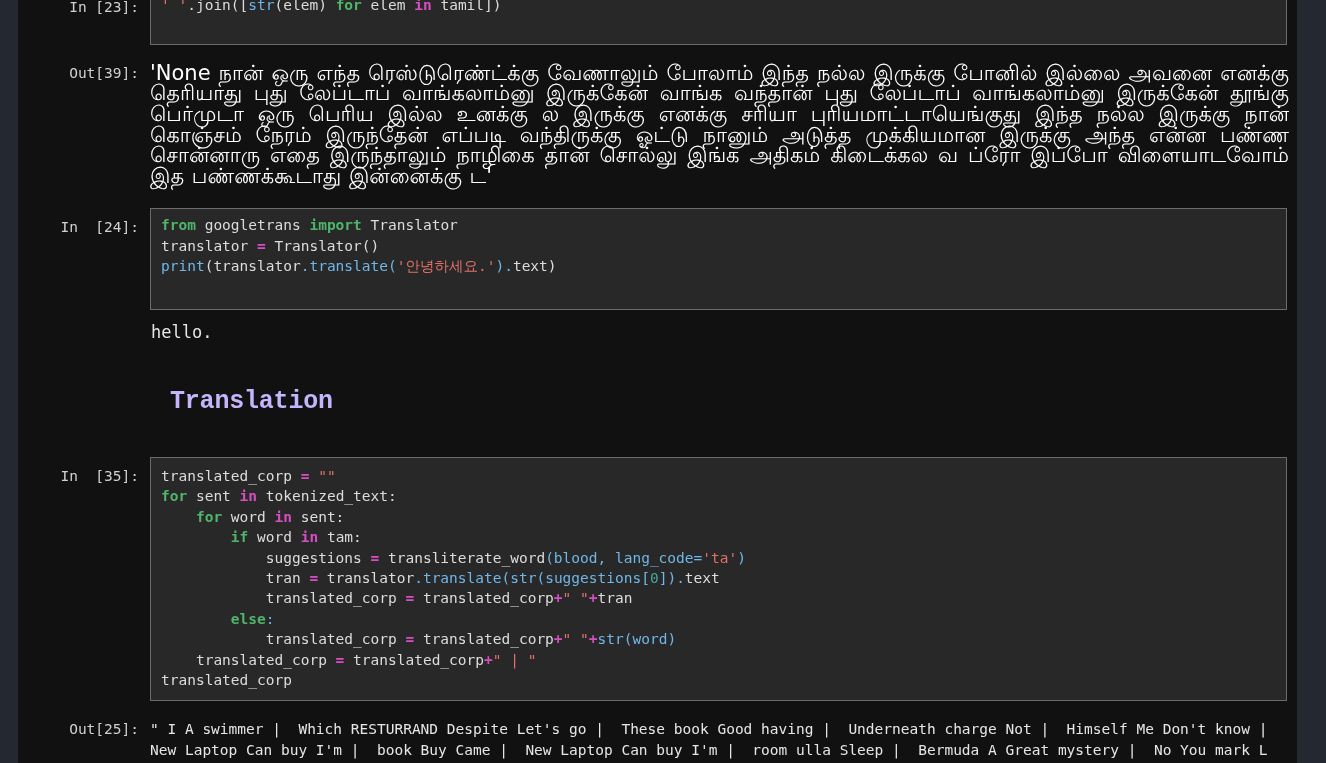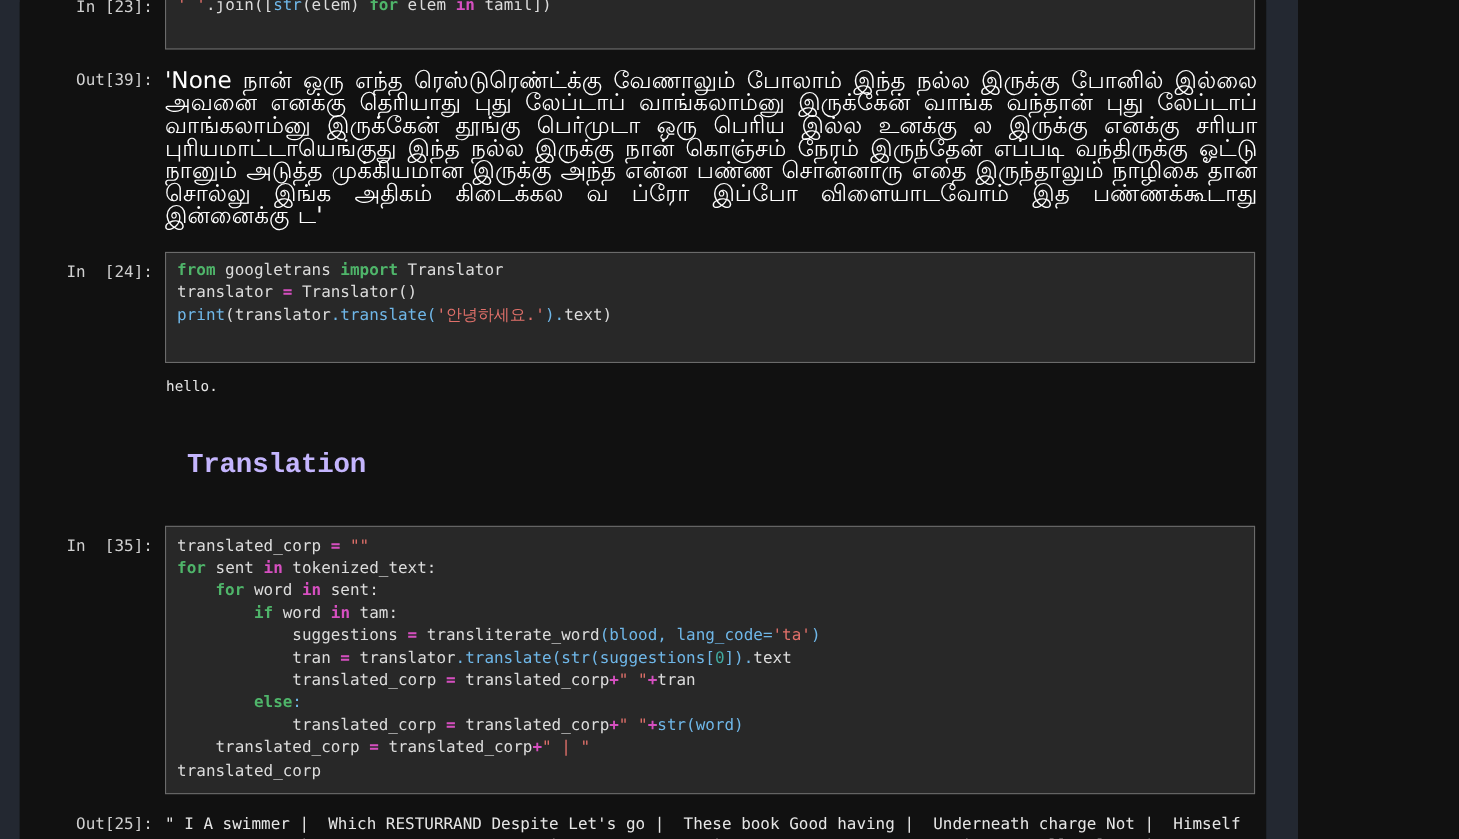--- a/index.html
+++ b/index.html
@@ -9,21 +9,21 @@
     width: 1326px; height: 763px;
     background: #111111;
     overflow: hidden;
   }
   body {
     font-family: "DejaVu Sans Mono", "Liberation Mono", monospace;
   }
 
   .page {
     position: relative;
-    width: 1180px;
+    width: 1326px;
     height: 763px;
     background: #111111;
     overflow: hidden;
   }
 
   
   .edge-strip {
     position: absolute;
     top: 0;
     bottom: 0;
@@ -107,21 +107,21 @@
     font-family: "DejaVu Sans Mono", "Liberation Mono", monospace;
     font-size: 14.5px;
     line-height: 20.4px;
     color: #e6e6e6;
     white-space: pre-wrap;
     word-break: break-word;
   }
   .stdout-text {
     margin: 0;
     font-family: "DejaVu Sans Mono", "Liberation Mono", monospace;
-    font-size: 13px;
+    font-size: 17px;
     line-height: 20.4px;
     color: #e6e6e6;
     white-space: pre;
     padding-left: 1px;
   }
 
   
   .tamil-out {
     margin: 0;
     font-family: "DejaVu Sans", "Liberation Sans", sans-serif;

